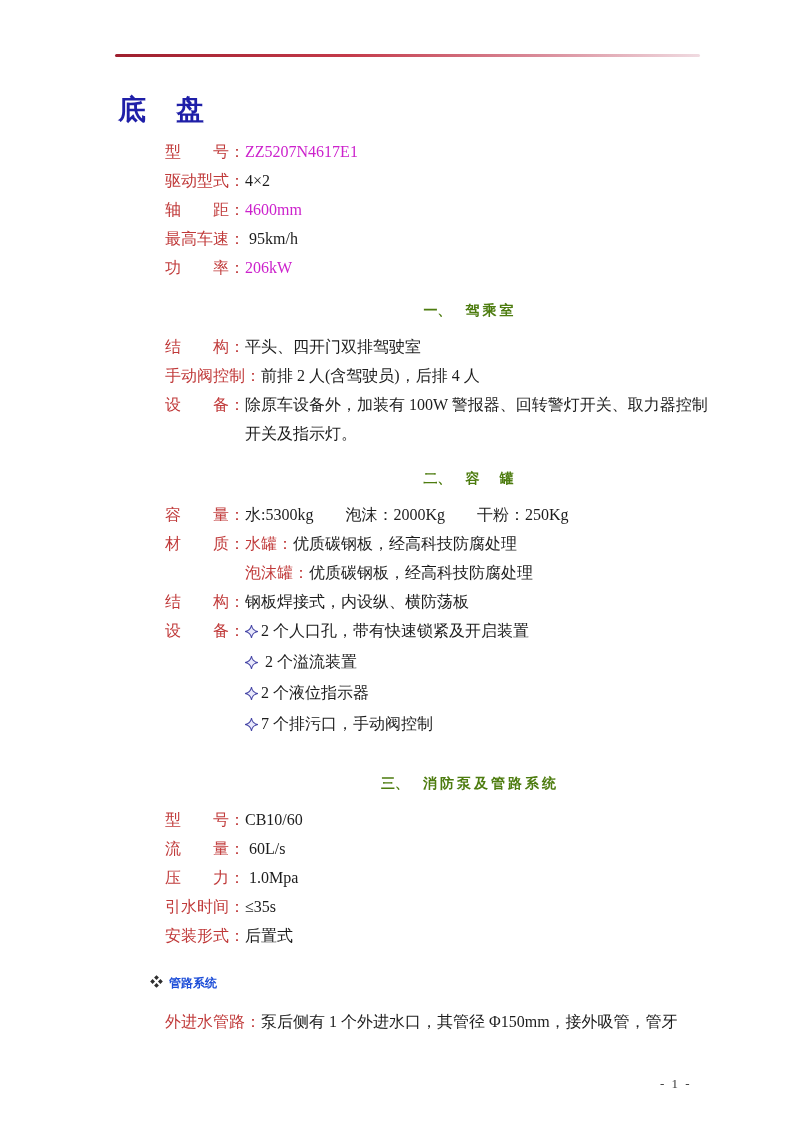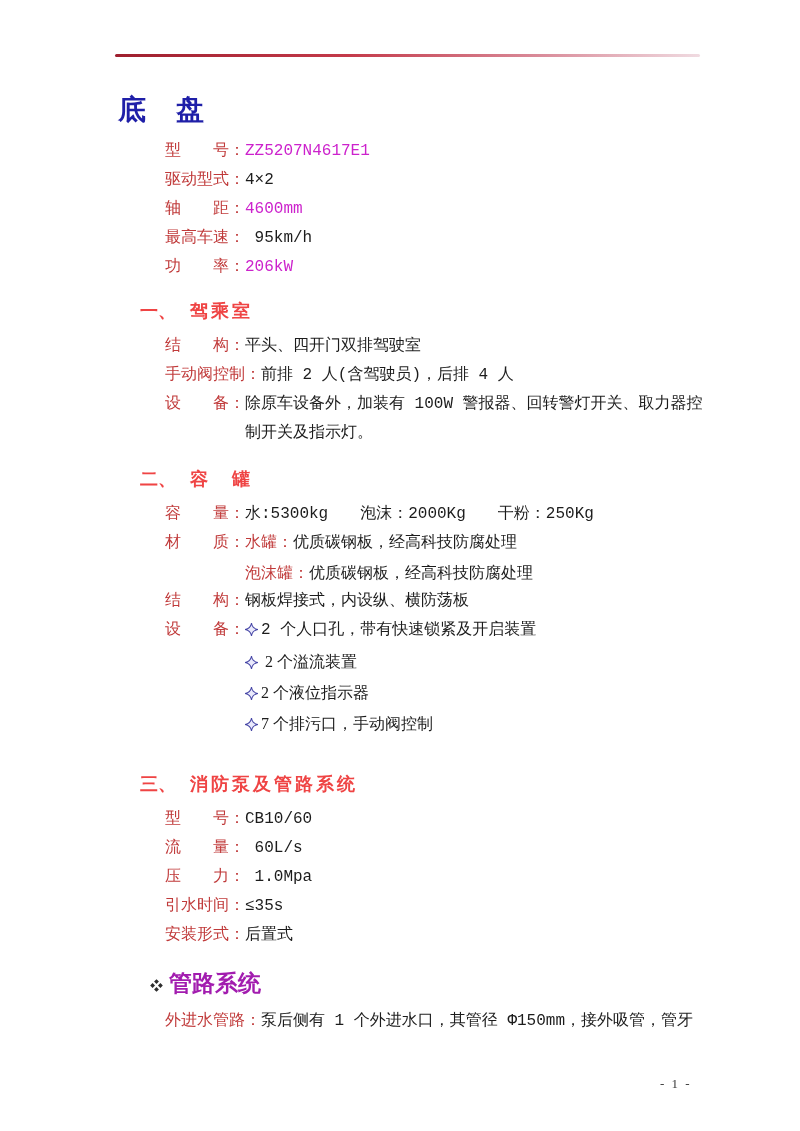--- a/index.html
+++ b/index.html
@@ -12,40 +12,40 @@
     position:absolute; left:115px; top:54px; width:585px; height:3px;
     background:linear-gradient(to right,#9e1f2e,#c43a4a 40%,#d98a98 72%,#f0dbe1 100%);
     border-radius:2px;
   }
   .doc-title{
     margin:97px 0 0 118px; font-size:28px; font-weight:bold; color:#1f1fa8;
     line-height:26px; white-space:pre-wrap; letter-spacing:1px;
   }
   .block1{margin-top:14px;}
   .sec{
-    margin:16px 0 8px 140px; color:#ef4444; font-weight:bold; font-size:18px;
-    line-height:26px; white-space:pre-wrap;
+    margin:16px 0 8px 140px; color:#4d7c0f; font-weight:bold; font-size:14px;
+    line-height:26px; white-space:pre-wrap;text-align:center;
   }
   .sec .sec-num{margin-right:14px;}
   .sec .sec-title{letter-spacing:3px;}
   .sec2{margin-top:18px;}
   .sec3{margin-top:31px;}
-  .kv{margin:0 0 0 165px; line-height:29px; white-space:pre-wrap;font-family:Liberation Mono, monospace;}
+  .kv{margin:0 0 0 165px; line-height:29px; white-space:pre-wrap;}
   .kv.indent-sm{margin-left:172px;}
   .lbl{color:#c03a3a;}
   .sub{color:#c03a3a;}
   .mag{color:#cc22cc;}
   .hang{margin-left:245px; text-indent:-80px; width:470px;}
   .cont{margin-left:245px; line-height:29px; white-space:pre-wrap;}
   .bullet-line{margin-left:245px; line-height:29px; white-space:pre-wrap;}
   .icon-star{display:inline-block; vertical-align:-2px; margin-right:3px;}
   .pipeline-h{
     margin:20px 0 10px 150px;
     font-family:"Liberation Sans","DejaVu Sans",sans-serif;
-    font-weight:bold; font-size:23px; color:#a21caf; line-height:26px;
+    font-weight:bold; font-size:12px; color:#1d4ed8; line-height:26px;
   }
   .icon-cluster{display:inline-block; vertical-align:-1px; margin-right:6px;}
   .pipeline-row{margin-top:10px;}
   .pagenum{
     position:absolute; left:660px; top:1076px; font-size:13px; color:#3a3a3a;
     letter-spacing:2px; white-space:pre;
   }
 </style>
 </head>
 <body>

